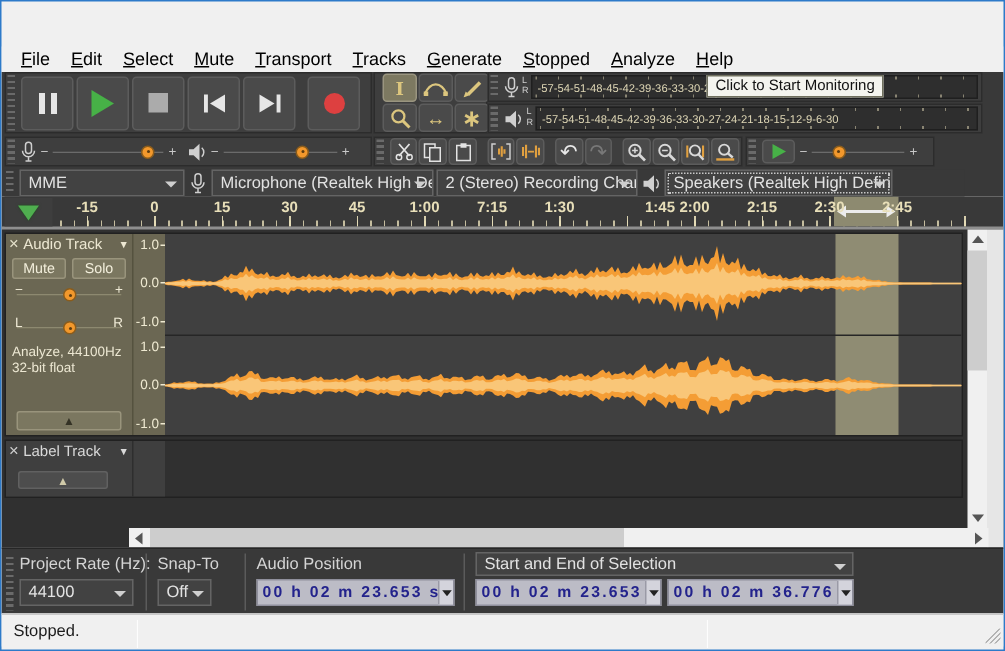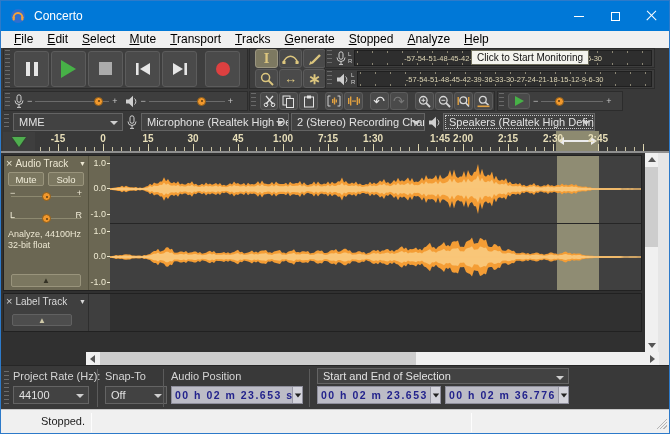--- a/index.html
+++ b/index.html
@@ -40,21 +40,21 @@
   .ebtn{width:20px;height:18px;margin-right:1px;font-size:13px;}
   .ebtn.disabled{color:#7d7d7d;}
   .undo-g{color:#e8e8e8;font-size:14px;line-height:10px;}
   .redo-g{color:#787878;font-size:14px;line-height:10px;}
   .sepgap{width:6px;}
 
   
   .meter{height:20px;}
   .lr{display:flex;flex-direction:column;justify-content:center;font-size:6px;line-height:7px;color:#cfcfcf;margin:0 2px;}
   .mstrip{flex:1;align-self:stretch;margin:1px 2px 1px 0;background:#2e2e2e;border:1px solid #1f1f1f;position:relative;display:flex;align-items:center;}
-  .mnums{flex:1;display:flex;justify-content:center;font-size:7.5px;color:#ded6b5;padding:0 3px;}
+  .mnums{flex:1;display:flex;justify-content:flex-start;font-size:7.5px;color:#ded6b5;padding:0 3px;}
   .mstrip::before,.mstrip::after{content:"";position:absolute;left:2px;right:2px;height:2px;background:repeating-linear-gradient(90deg,#8a8573 0 1px,rgba(0,0,0,0) 1px 15px);}
   .mstrip::before{top:0;} .mstrip::after{bottom:0;}
   .tooltip{position:absolute;left:470px;top:2px;z-index:40;background:#f4f4ee;border:1px solid #70705e;color:#111;font-size:10px;padding:1px 5px;white-space:nowrap;}
 
   
   .hslider{position:relative;height:13px;}
   .hslider .line{position:absolute;left:0;right:0;top:6px;height:1px;background:#1d1d1d;border-bottom:1px solid #6b6b6b;}
   .hslider .thumb{position:absolute;top:2px;width:9px;height:9px;margin-left:-4px;border-radius:50%;background:#f2982c;border:1px solid #8a5c1c;}
   .hslider .thumb::after{content:"";position:absolute;left:2.5px;top:2.5px;width:2px;height:2px;border-radius:50%;background:#5e3c10;}
   .pm{font-size:9px;color:#c9c9c9;margin:0 3px;}
@@ -128,55 +128,32 @@
   
   .bottombar{position:absolute;left:0;top:364px;width:100%;height:44px;background:#393939;border-top:1px solid #262626;}
   .blbl{position:absolute;top:4px;font-size:11px;color:#d4d4d4;white-space:nowrap;}
   .bsep{position:absolute;top:3px;height:38px;width:1px;background:#5b5b5b;}
   .timefield{position:absolute;top:20px;height:18px;background:#bcbcc6;border:1px solid #8f8f9c;display:flex;align-items:center;}
   .tfv{flex:1;color:#23238c;font-weight:bold;font-size:10.5px;letter-spacing:1.5px;padding-left:3px;white-space:nowrap;overflow:hidden;}
   .tfarrow{width:10px;height:100%;background:#d4d4dc;border-left:1px solid #9a9aa6;display:flex;align-items:center;justify-content:center;}
   .tfarrow .tri.down{border-top-color:#222;transform:scale(.8);}
 
   
-  .statusbar{position:absolute;left:0;top:408px;width:100%;height:22px;background:#f0f0f0;border-top:1px solid #c9c9c9;font-size:11px;color:#1c1c1c;display:flex;align-items:center;padding-left:32px;}
+  .statusbar{position:absolute;left:0;top:408px;width:100%;height:22px;background:#f0f0f0;border-top:1px solid #c9c9c9;font-size:11px;color:#1c1c1c;display:flex;align-items:center;}
   .statusbar .stext{margin-left:8px;}
   .sdiv{position:absolute;top:3px;height:19px;width:1px;background:#d9d9d9;border-right:1px solid #fdfdfd;}
   .grip{position:absolute;right:2px;bottom:2px;width:10px;height:10px;background:linear-gradient(135deg,rgba(0,0,0,0) 0 45%,#b4b4b4 45% 52%,rgba(0,0,0,0) 52% 62%,#b4b4b4 62% 69%,rgba(0,0,0,0) 69% 79%,#b4b4b4 79% 86%,rgba(0,0,0,0) 86%);}
 
   .icon-svg{display:block;}
 </style>
 </head>
 <body>
 
 <div class="window">
 
-  <div class="titlebar">
-    <span class="app-icon">
-      <svg class="icon-svg" width="16" height="16" viewBox="0 0 16 16">
-          <circle cx="8" cy="8" r="7" fill="#2f6fd0"></circle>
-          <path d="M3.5 10 a4.5 5 0 0 1 9 0" stroke="#f5a13a" stroke-width="2" fill="none"></path>
-          <rect x="2.6" y="8.6" width="2.2" height="4" rx="1" fill="#f5a13a"></rect>
-          <rect x="11.2" y="8.6" width="2.2" height="4" rx="1" fill="#f5a13a"></rect>
-        </svg>
-    </span>
-    <span class="title">Concerto</span>
-    <div class="wbtns">
-      <div class="wbtn">
-          <span class="min-glyph"></span>
-        </div>
-      <div class="wbtn">
-          <span class="max-glyph"></span>
-        </div>
-      <div class="wbtn">
-          <span class="xg x1"></span>
-          <span class="xg x2"></span>
-        </div>
-    </div>
-  </div>
 
   <div class="menubar">
       <span class="menu-item">File</span>
       <span class="menu-item">Edit</span>
       <span class="menu-item">Select</span>
       <span class="menu-item">Mute</span>
       <span class="menu-item">Transport</span>
       <span class="menu-item">Tracks</span>
       <span class="menu-item">Generate</span>
       <span class="menu-item">Stopped</span>
@@ -595,21 +572,21 @@
   </div>
 
   <div class="bottombar">
     <div class="grabber" style="position:absolute;left:2px;top:4px;height:36px;"></div>
     <div class="blbl" style="left:12px;">Project Rate (Hz):</div>
     <div class="dselect" style="position:absolute;left:12px;top:20px;width:76px;">
         <span>44100</span>
       </div>
     <div class="bsep" style="left:96px;"></div>
     <div class="blbl" style="left:104px;">Snap-To</div>
-    <div class="dselect" style="position:absolute;left:104px;top:20px;width:62px;">
+    <div class="dselect" style="position:absolute;left:104px;top:20px;width:36px;">
         <span>Off</span>
       </div>
     <div class="bsep" style="left:162px;"></div>
     <div class="blbl" style="left:170px;">Audio Position</div>
     <div class="timefield" style="left:170px;width:132px;">
       <span class="tfv">00 h 02 m 23.653 s</span>
       <span class="tfarrow">
           <span class="tri down"></span>
         </span>
     </div>

